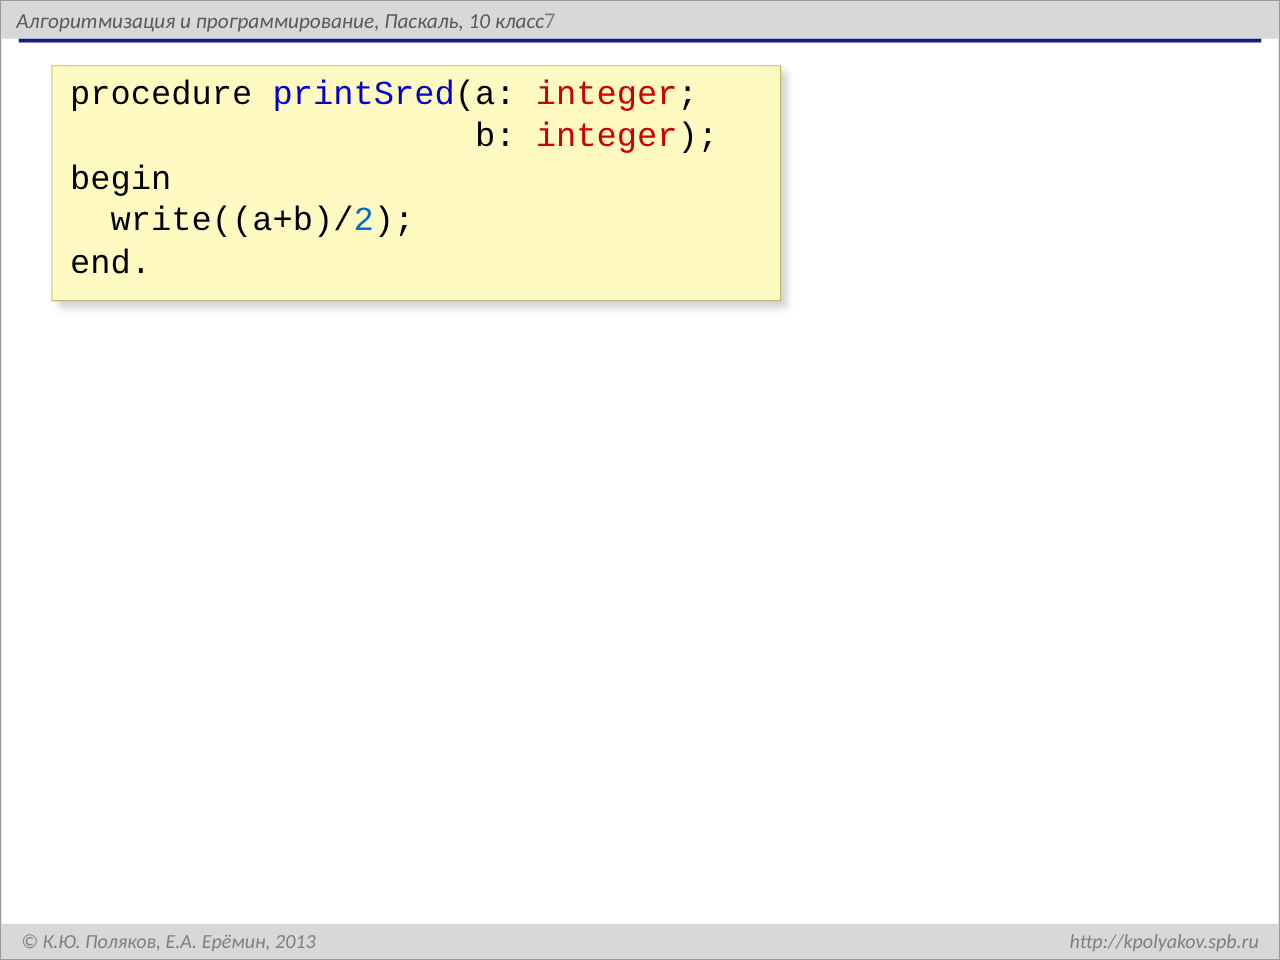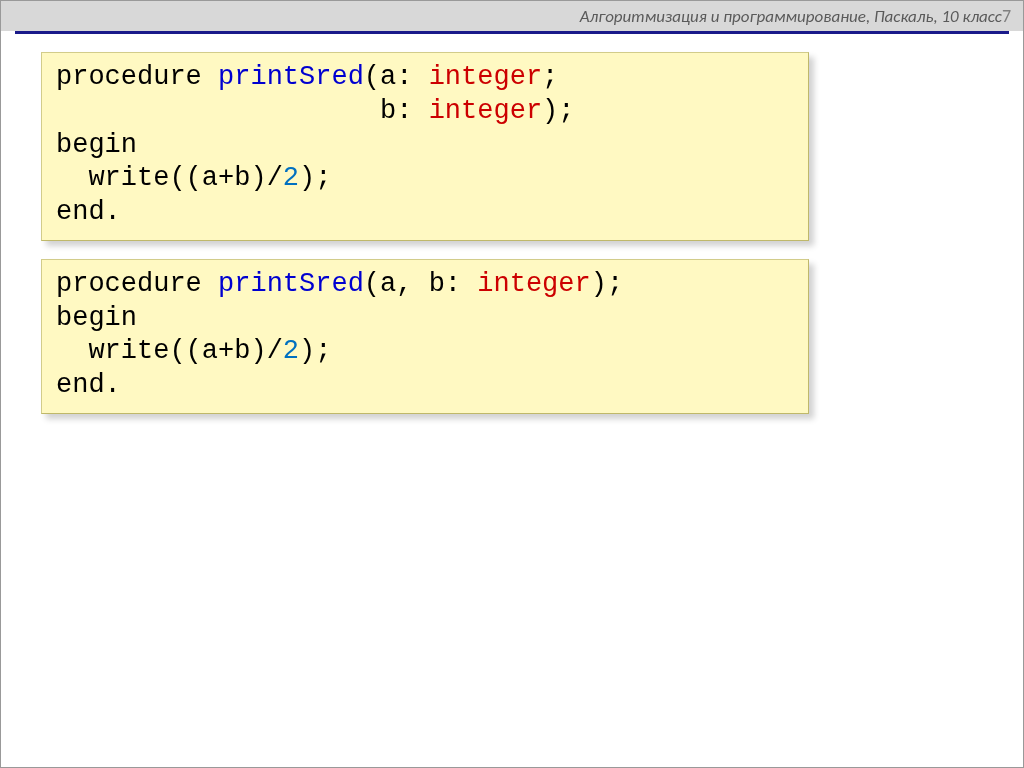--- a/index.html
+++ b/index.html
@@ -4,37 +4,37 @@
 <style>
   * { margin: 0; padding: 0; box-sizing: border-box; }
   html, body { width: 1024px; height: 768px; font-family: Calibri, Arial, sans-serif; background: #fff; }
   .slide {
     width: 1024px; height: 768px; position: relative;
     border: 1px solid #999;
   }
   .header-bar {
     width: 100%; height: 30px;
     background: #d8d8d8;
-    display: flex; align-items: center; justify-content: flex-end;
+    display: flex; align-items: center; justify-content: flex-start;
     padding: 0 12px;
     color: #5a5a5a;
     font-style: italic;
     font-size: 17px;
   }
   .header-bar .pagenum { font-style: normal; font-size: 18px; color: #808080; }
   .title {
     font-size: 31px; font-weight: bold; color: #000;
     margin: 18px 0 8px 36px;
   }
   .hr {
     height: 3px; background: #1a1a8a; margin: 0 14px 18px 14px;
   }
   .codebox {
     margin: 0 0 18px 40px;
-    width: 768px;
+    width: 584px;
     background: #fff9c2;
     border: 1px solid #bfb86a;
     border-top-color: #d2cc8a;
     border-left-color: #d2cc8a;
     box-shadow: 5px 5px 6px rgba(0,0,0,0.18);
     padding: 8px 14px 10px 14px;
     font-family: "Courier New", monospace;
     font-size: 27px;
     line-height: 1.25;
     color: #000;
@@ -62,19 +62,19 @@
   </div>
 
   <div class="hr"></div>
 
   <div class="codebox"><span>procedure </span><span class="kw-blue">printSred</span><span>(a: </span><span class="kw-red">integer</span><span>;</span>
 <span>                    b: </span><span class="kw-red">integer</span><span>);</span>
 <span>begin</span>
 <span>  write((a+b)/</span><span class="kw-num">2</span><span>);</span>
 <span>end.</span></div>
 
-  <div class="codebox"><span>procedure </span><span class="kw-blue">printSred</span><span>(a, b: </span><span class="kw-red">integer</span><span>);</span>
-<span>begin</span>
-<span>  write((a+b)/</span><span class="kw-num">2</span><span>);</span>
-<span>end.</span></div>
 
+  <div class="footer-bar">
+    <span>© К.Ю. Поляков, Е.А. Ерёмин, 2013</span>
+    <span>http://kpolyakov.spb.ru</span>
+  </div>
 
 </div>
 
 </body></html>

